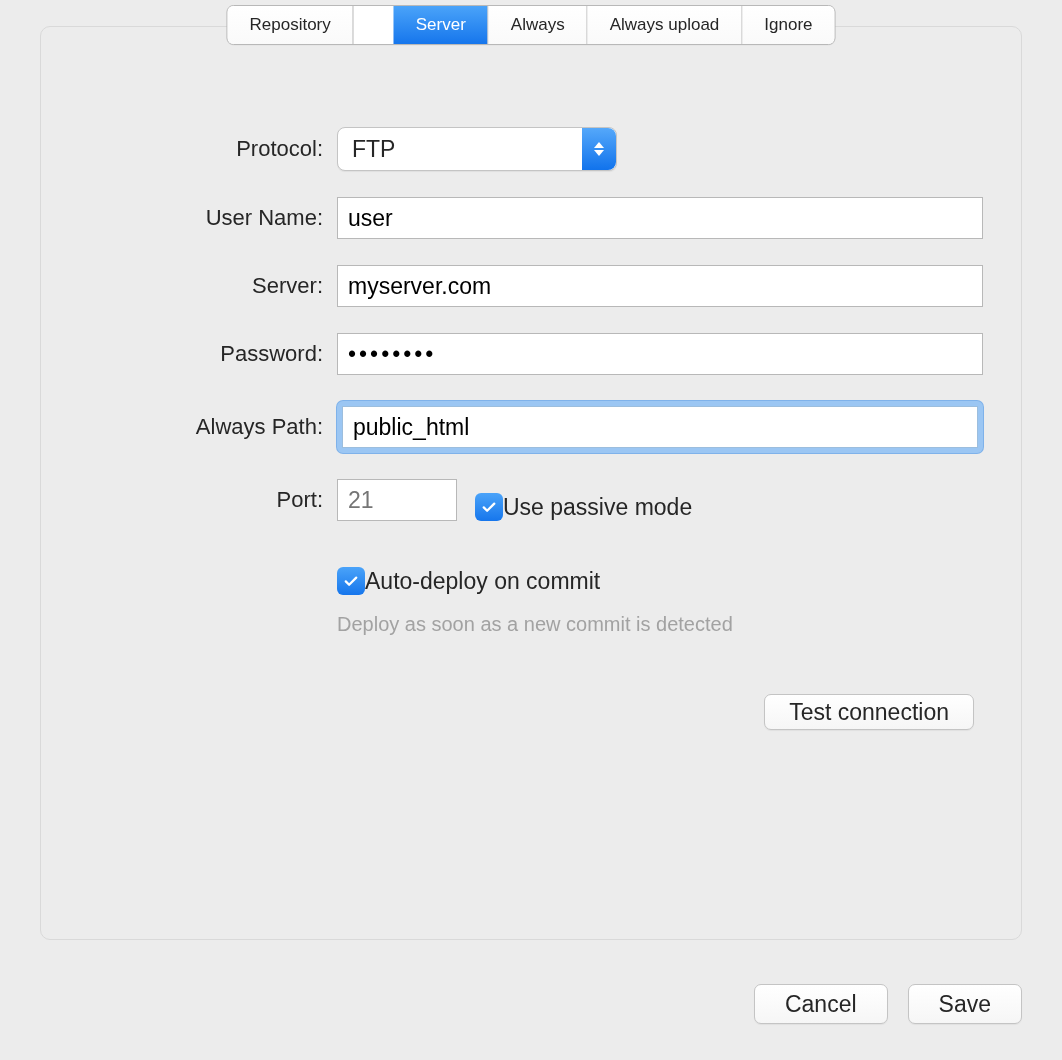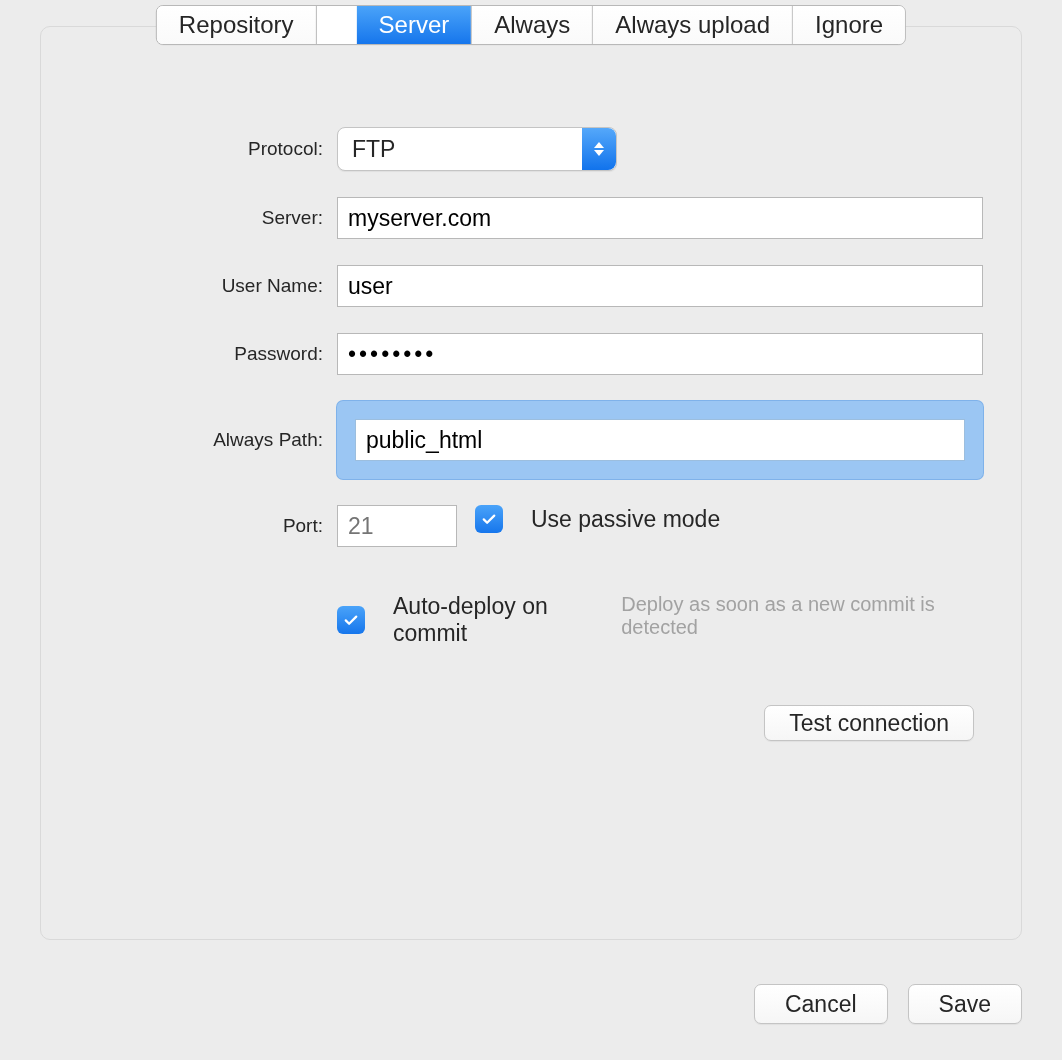--- a/index.html
+++ b/index.html
@@ -33,21 +33,21 @@
       overflow: hidden;
       background: #fff;
       height: 40px;
       z-index: 2;
       box-shadow: 0 0.5px 0 rgba(0,0,0,.05);
     }
     .tab {
       padding: 6px 22px 6px;
       background: linear-gradient(#ffffff,#fafafa);
       border-right: 1px solid #b8b8b8;
-      font-size: 24px;
+      font-size: 17px;
       line-height: 28px;
       color: #262626;
       white-space: nowrap;
       display: flex;
       align-items: center;
     }
     .tab:last-child { border-right: none; }
     .tab.active {
       background: linear-gradient(#4aa3f9,#1676ec);
       color: #fff;
@@ -61,24 +61,24 @@
     }
     .row {
       display: flex;
       align-items: center;
       margin-bottom: 26px;
     }
     .label {
       width: 258px;
       text-align: right;
       padding-right: 14px;
-      font-size: 19px;
-      color: #262626;
-    }
-    .fieldcell { flex: 1; display: flex; align-items: flex-start; gap: 18px; }
+      font-size: 22px;
+      color: #262626;
+    }
+    .fieldcell { flex: 1; display: flex; align-items: flex-end; gap: 18px; }
     .dropdown {
       width: 280px;
       height: 44px;
       background: #fff;
       border: 1px solid #c4c4c4;
       border-radius: 8px;
       display: flex;
       align-items: center;
       position: relative;
       padding-left: 14px;
@@ -112,37 +112,37 @@
       border: 1px solid #b8b8b8;
       border-radius: 0;
       padding: 0 10px;
       font-size: 23px;
       font-family: inherit;
       outline: none;
     }
     .textfield.small { width: 120px; flex: 0 0 120px; color: #404040; }
     .focused-wrap {
       flex: 1;
-      padding: 18px;
+      padding: 5px;
       border-radius: 6px;
       background: #9bc6f3;
       box-shadow: 0 0 0 1px #7fb2ea;
     }
     .focused-wrap .textfield { border-color: #9cbede; width: 100%; }
     .checkbox {
       width: 28px; height: 28px;
       border-radius: 6px;
       background: linear-gradient(#4aa3f9,#1676ec);
       display: flex;
       align-items: center;
       justify-content: center;
       flex-shrink: 0;
     }
     .checkbox svg { width: 18px; height: 18px; }
-    .check-row { display: flex; align-items: center; gap: 28px; }
+    .check-row { display: flex; align-items: center; gap: 0; }
     .hint {
       color: #a2a2a2;
       font-size: 20px;
     }
     .test-wrap {
       margin-top: 58px;
       text-align: right;
       padding-right: 9px;
     }
     .btn {
@@ -190,30 +190,30 @@
           <span>FTP</span>
           <div class="dropdown-cap">
             <div class="arrow up"></div>
             <div class="arrow down"></div>
           </div>
         </div>
       </div>
     </div>
 
     <div class="row">
+      <div class="label">User Name:</div>
+      <div class="fieldcell">
+        <input type="text" class="textfield" value="user" style="">
+      </div>
+    </div>
+
+    <div class="row">
       <div class="label">Server:</div>
       <div class="fieldcell">
         <input type="text" class="textfield" value="myserver.com" style="">
-      </div>
-    </div>
-
-    <div class="row">
-      <div class="label">User Name:</div>
-      <div class="fieldcell">
-        <input type="text" class="textfield" value="user" style="">
       </div>
     </div>
 
     <div class="row">
       <div class="label">Password:</div>
       <div class="fieldcell">
         <input type="text" class="textfield pw" value="••••••••" style="">
       </div>
     </div>
 
@@ -236,21 +236,21 @@
                 <path d="M5 12.5l4.5 4.5L19 7.5" stroke="#fff" stroke-width="3" fill="none" stroke-linecap="round" stroke-linejoin="round"></path>
               </svg>
           </div>
           <span>Use passive mode</span>
         </div>
       </div>
     </div>
 
     <div class="row" style="margin-top:46px; margin-bottom:0;">
       <div class="label"></div>
-      <div class="fieldcell" style="flex-direction:row; align-items:flex-start;">
+      <div class="fieldcell" style="flex-direction:column; align-items:flex-start;">
         <div class="check-row">
           <div class="checkbox">
             <svg viewBox="0 0 24 24">
                 <path d="M5 12.5l4.5 4.5L19 7.5" stroke="#fff" stroke-width="3" fill="none" stroke-linecap="round" stroke-linejoin="round"></path>
               </svg>
           </div>
           <span>Auto-deploy on commit</span>
         </div>
         <div class="hint">Deploy as soon as a new commit is detected</div>
       </div>

